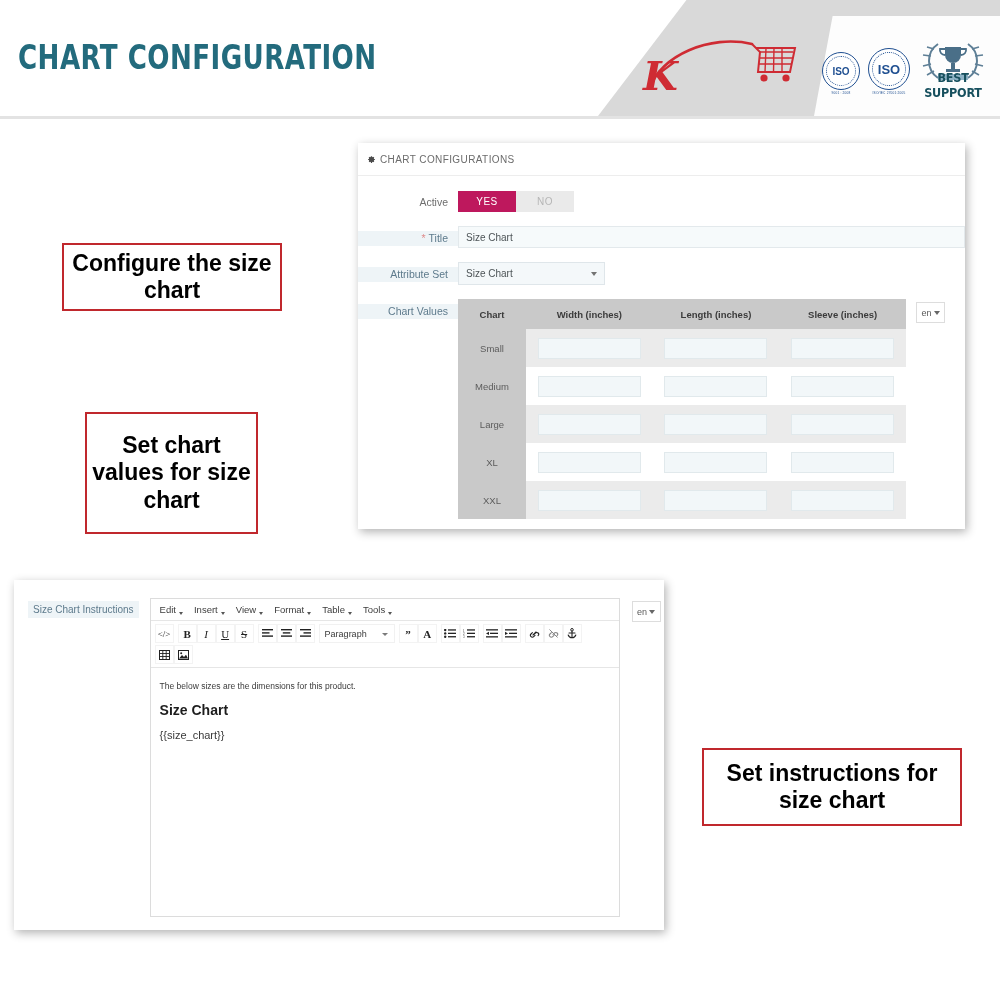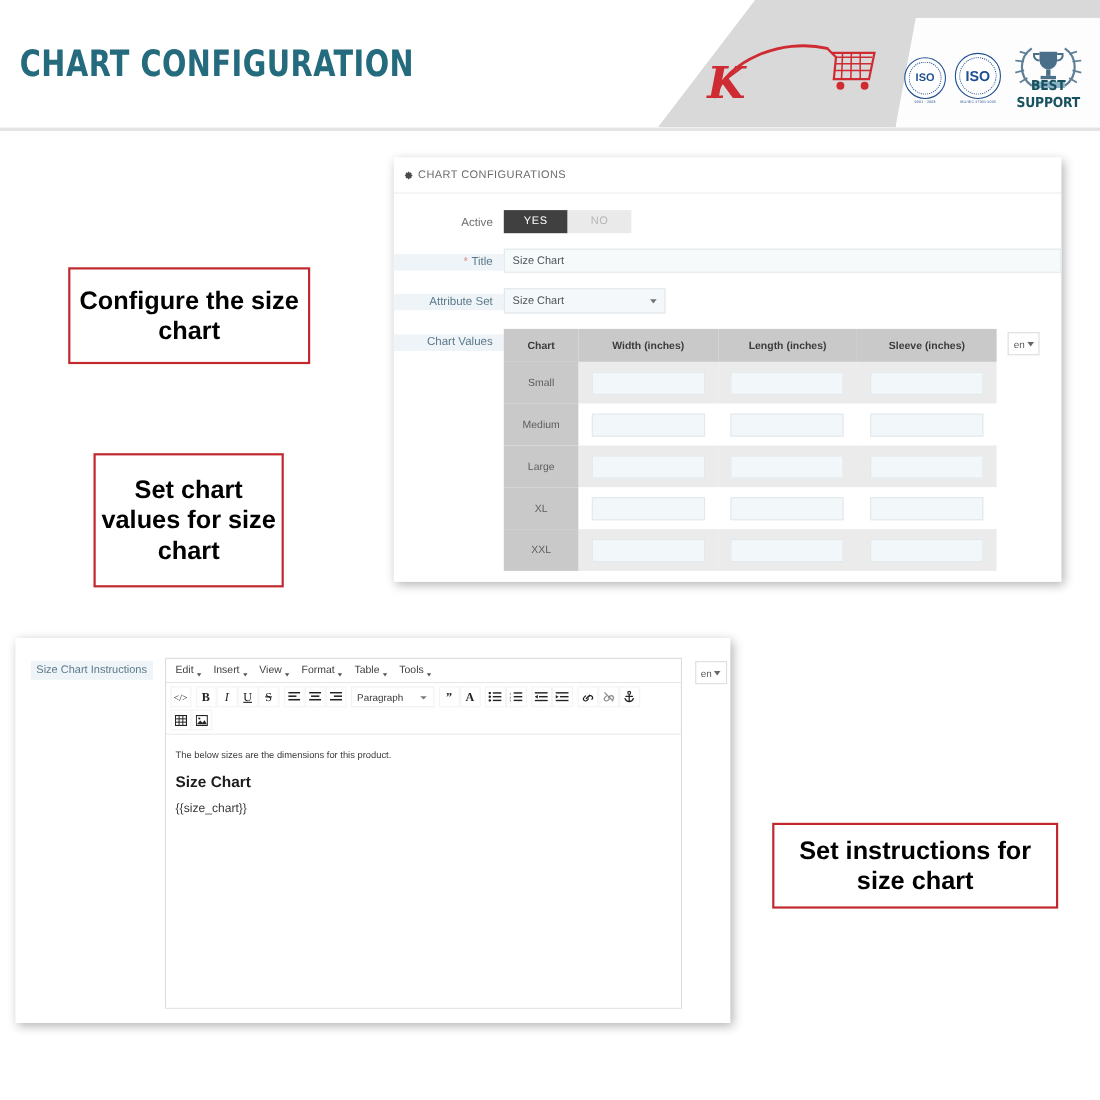--- a/index.html
+++ b/index.html
@@ -216,21 +216,21 @@
   }
   .toggle-yes, .toggle-no {
     width: 58px; height: 21px;
     line-height: 21px;
     text-align: center;
     font-size: 10px;
     letter-spacing: 0.5px;
     box-sizing: border-box;
   }
   .toggle-yes {
-    background: #404040;
+    background: #be185d;
     color: #ffffff;
   }
   .toggle-no {
     background: #eaeaea;
     color: #b6b6b6;
   }
 
   
   .title-input {
     width: 510px; height: 22px;
@@ -460,21 +460,21 @@
     justify-content: center;
     text-align: center;
     box-sizing: border-box;
   }
   .callout span {
     font-family: "Liberation Sans", sans-serif;
     font-weight: bold;
     color: #000000;
     line-height: 1.18;
   }
-  .callout-1 { left: 62px; top: 243px; width: 220px; height: 88px; }
+  .callout-1 { left: 62px; top: 243px; width: 220px; height: 68px; }
   .callout-1 span { font-size: 23px; }
   .callout-2 { left: 85px; top: 412px; width: 173px; height: 122px; }
   .callout-2 span { font-size: 23px; }
   .callout-3 { left: 702px; top: 748px; width: 260px; height: 78px; }
   .callout-3 span { font-size: 23px; }
 </style>
 </head>
 <body>
 
 <div class="header">

